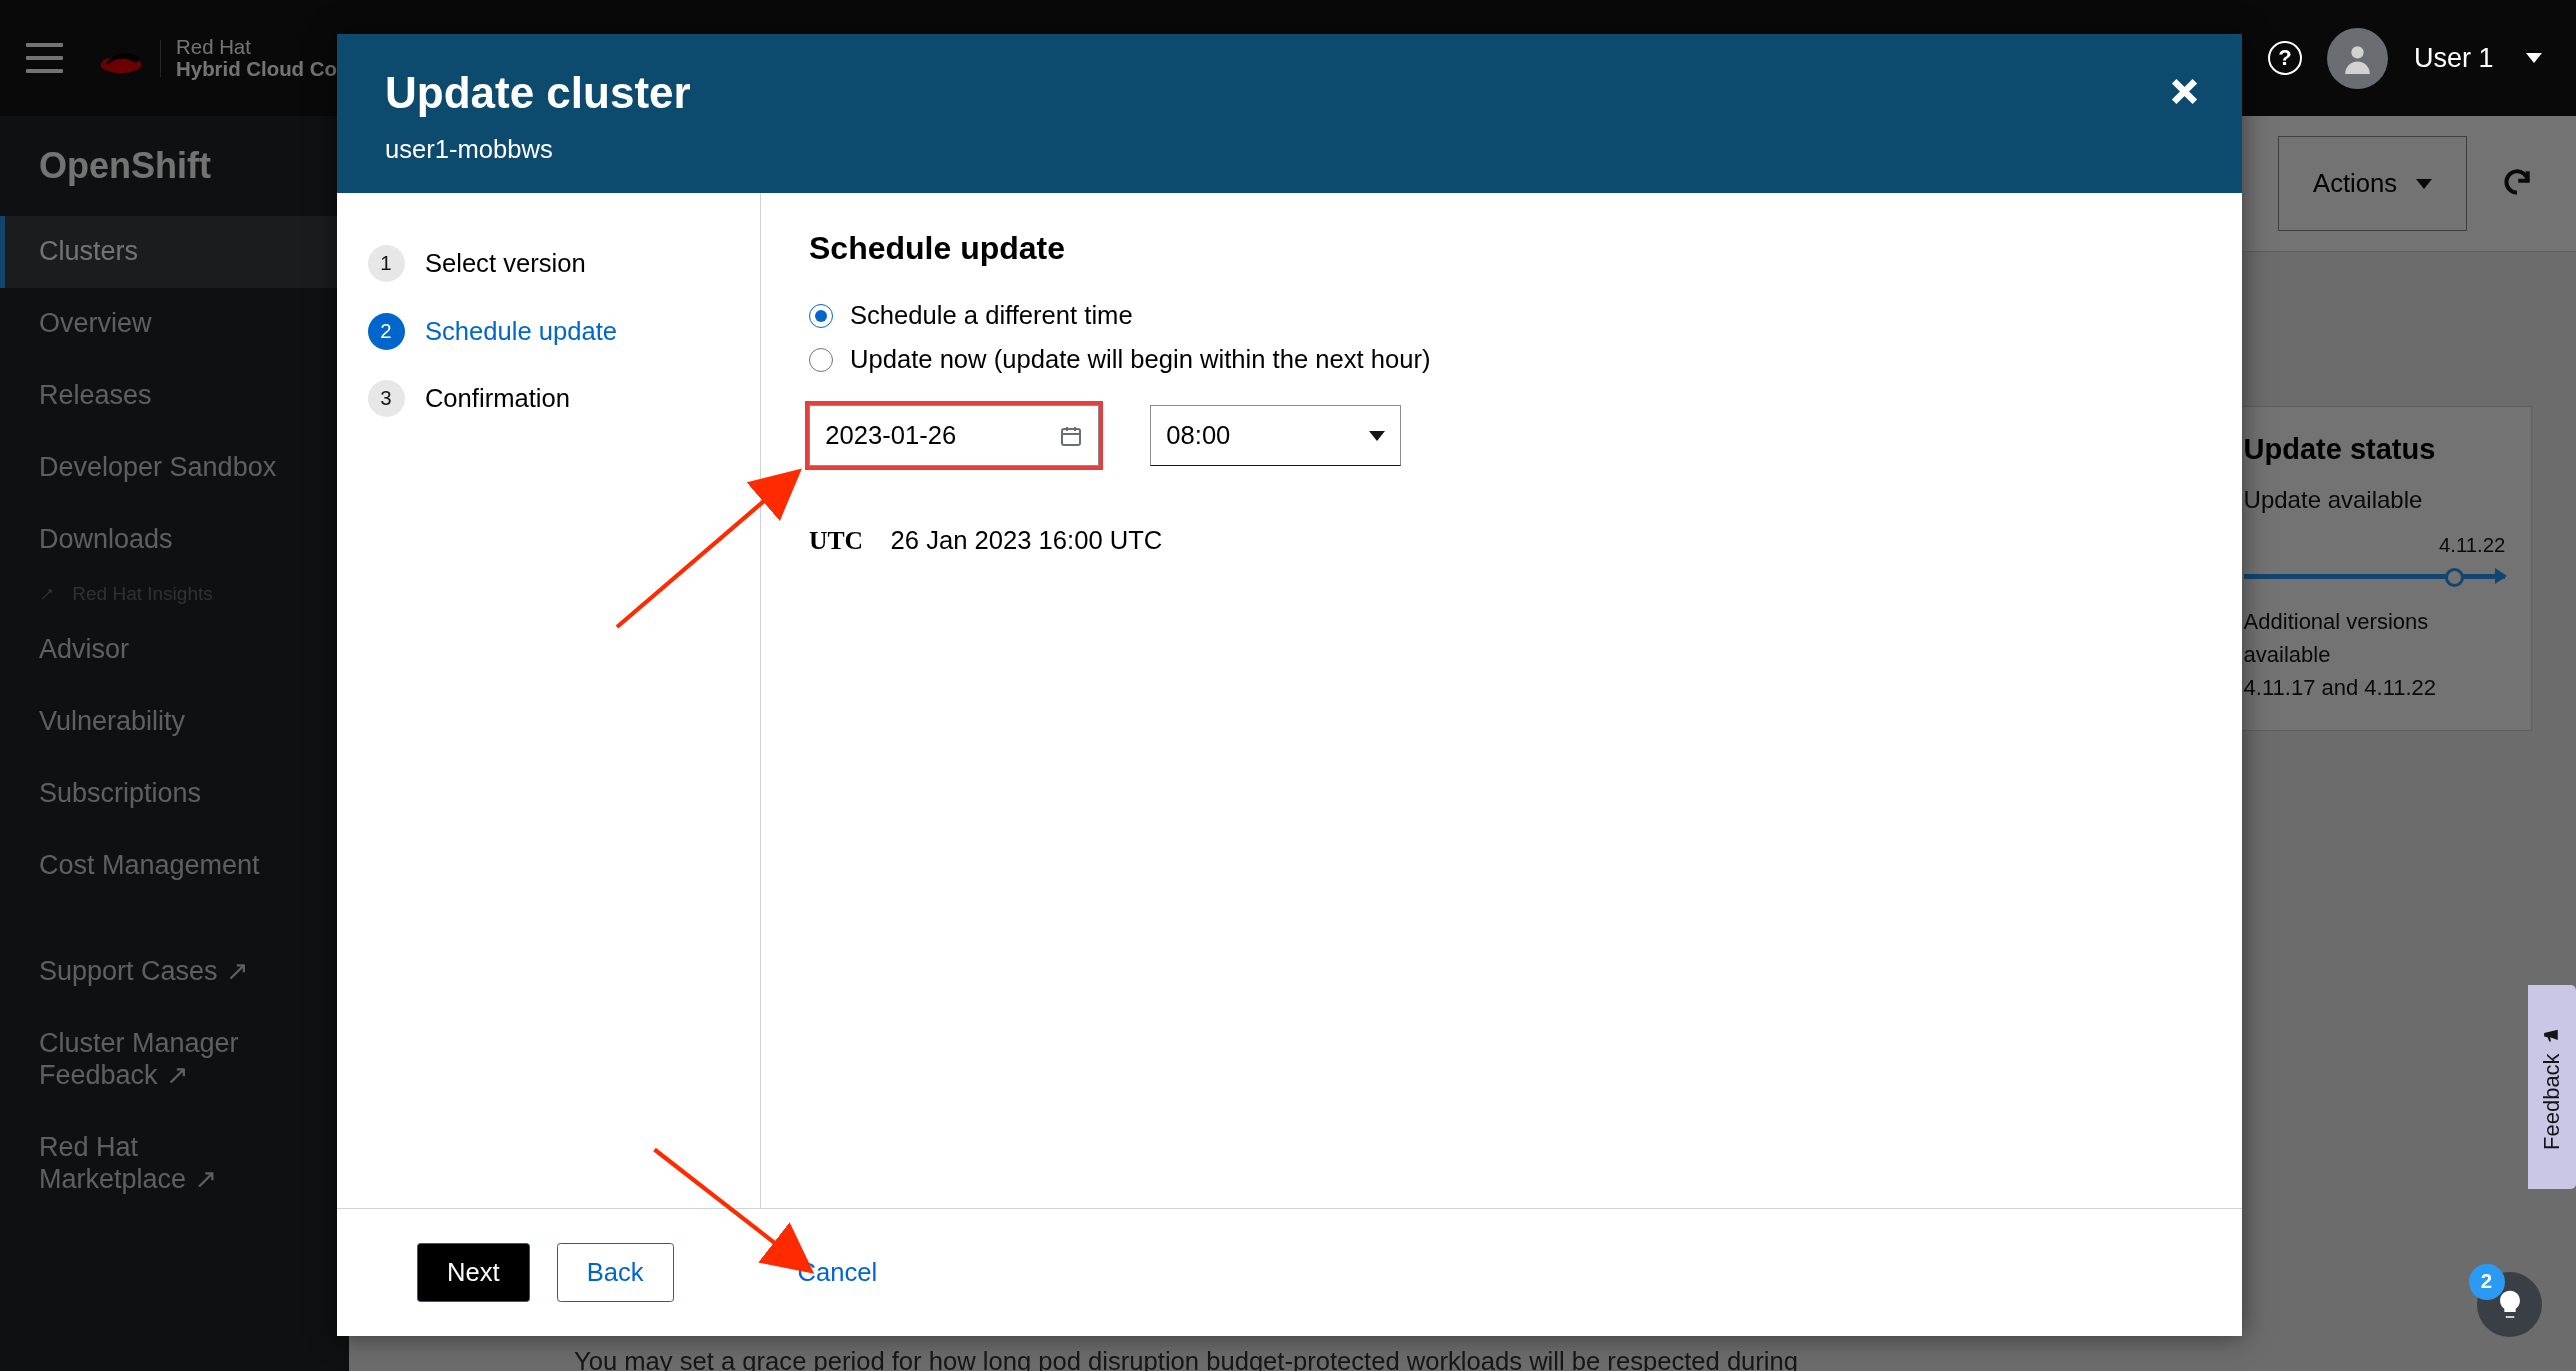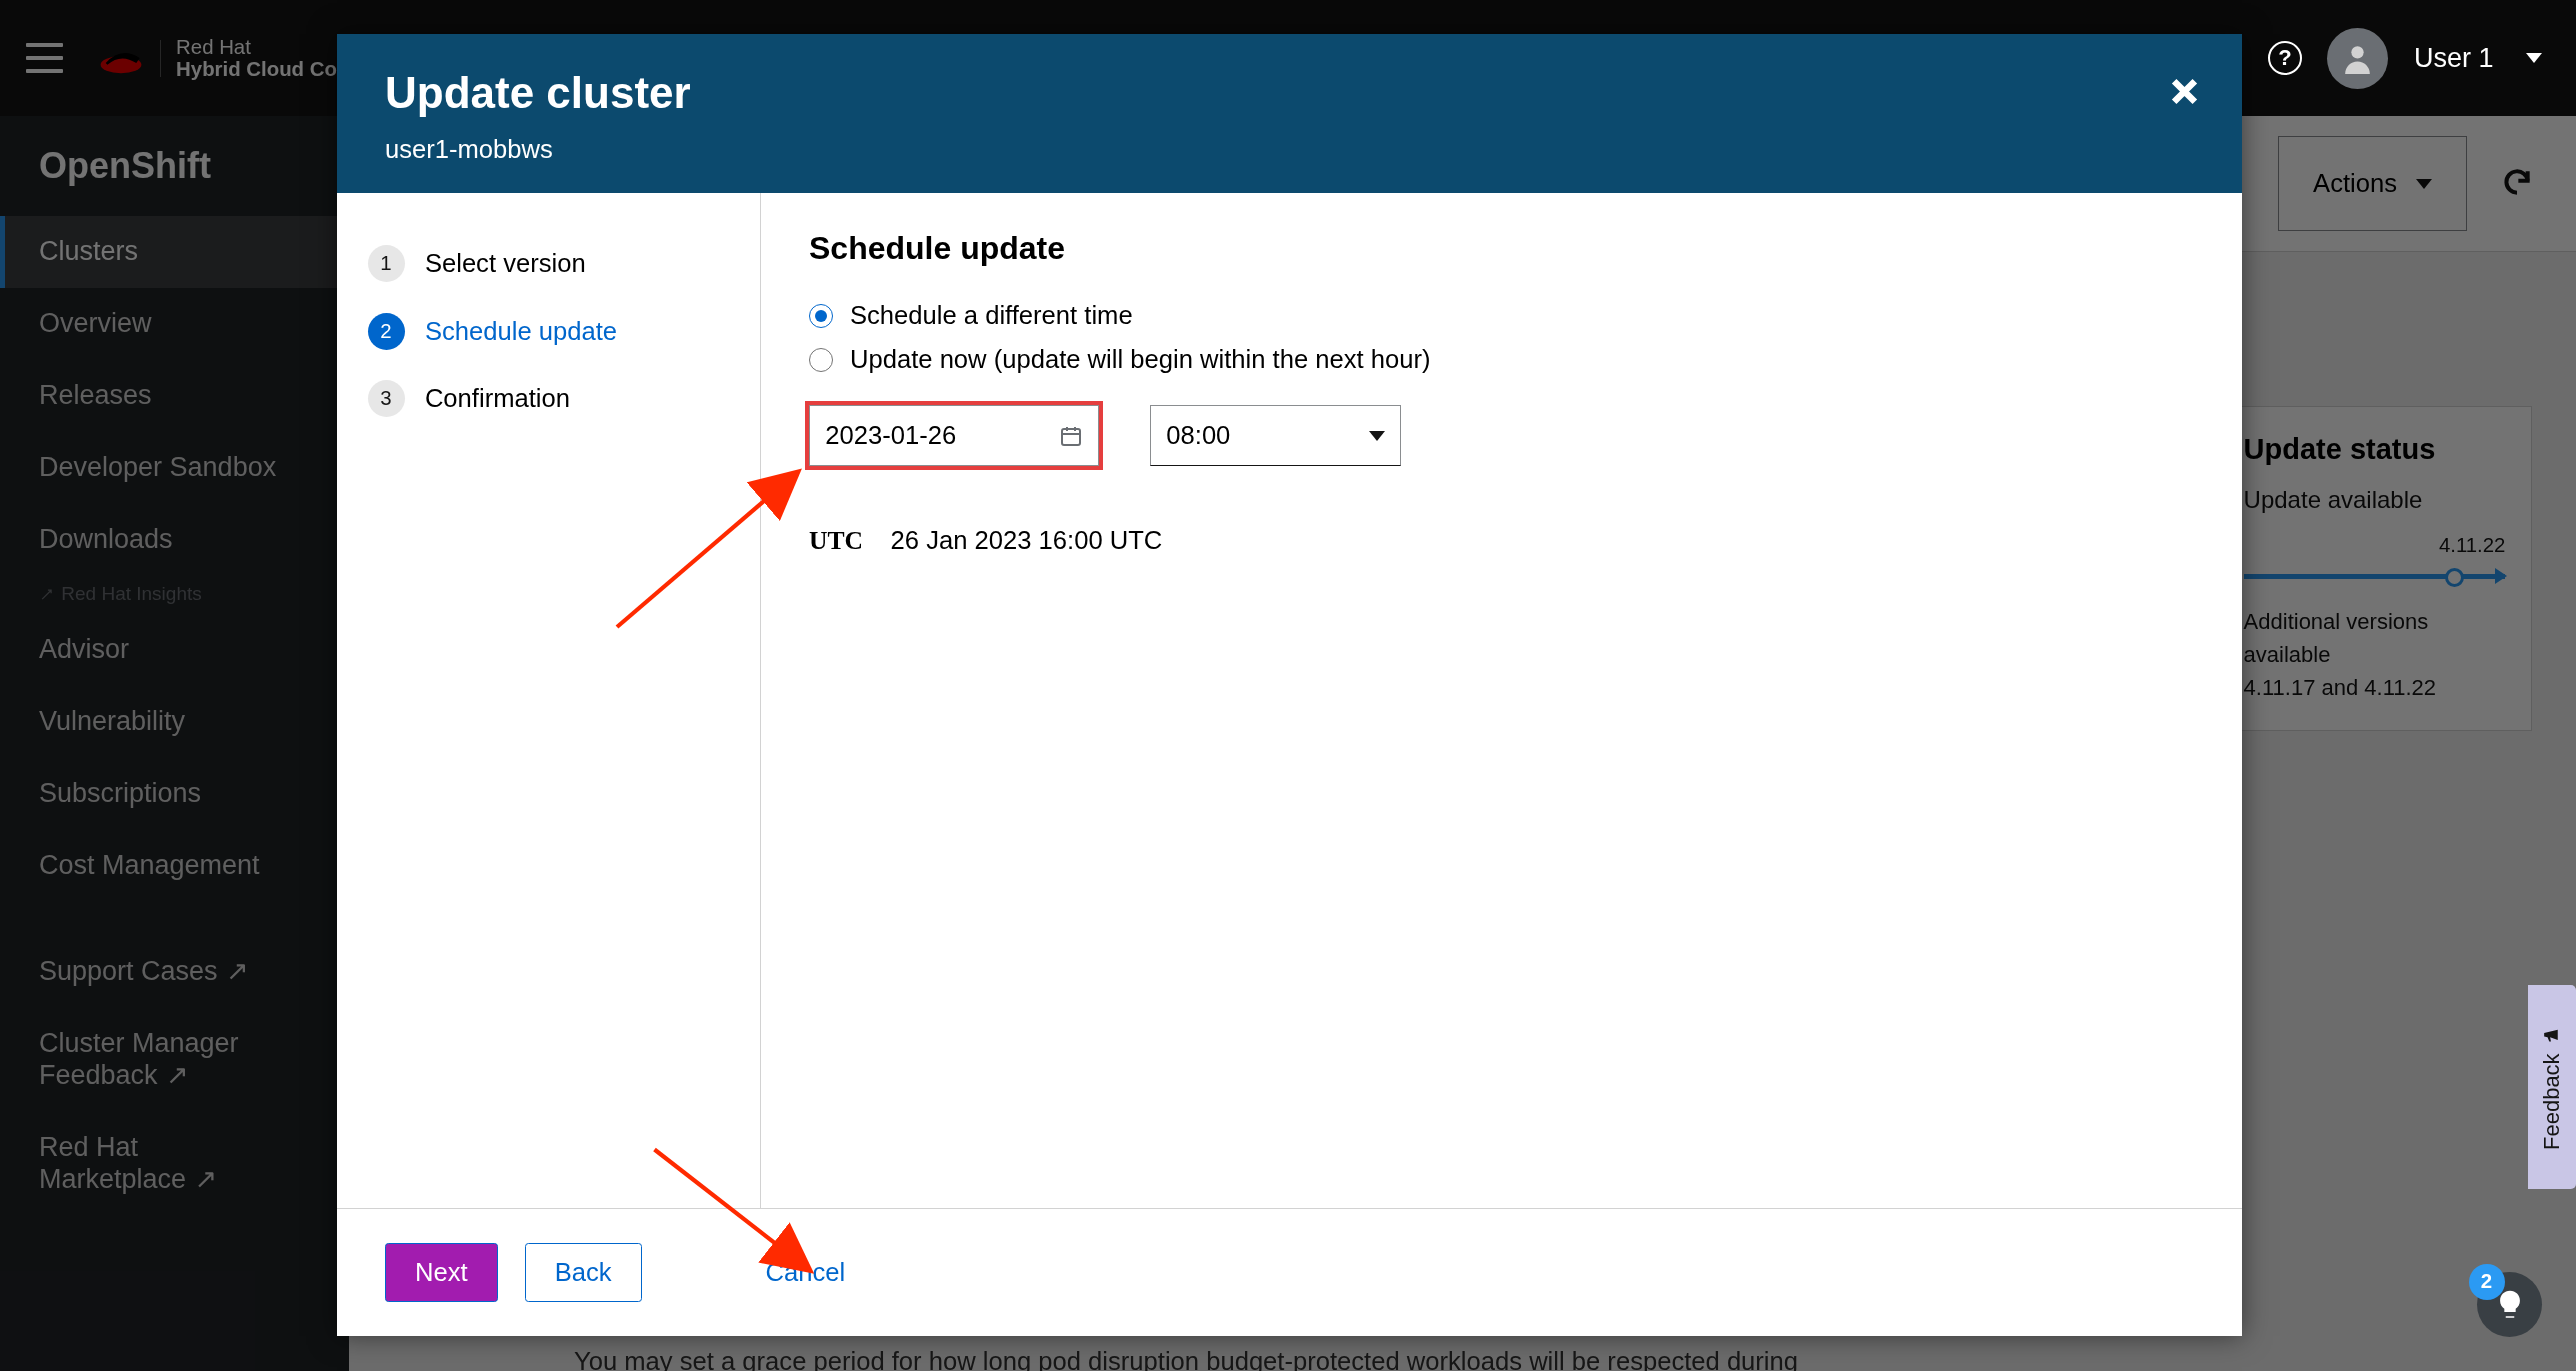--- a/index.html
+++ b/index.html
@@ -63,21 +63,21 @@
     position:absolute; top:116px; left:0; width:349px; bottom:0; background:#212427; color:#d2d2d2;
     z-index:1;
   }
   .sidebar .section-title {
     font-size:36px; font-weight:700; color:#fff; padding:29px 39px;
   }
   .sidebar .nav-item {
     font-size:27px; padding:20.4px 39px; color:#d2d2d2;
   }
   .sidebar .nav-item.active { background:#3c3f42; color:#fff; border-left:5.1px solid #2b9af3; padding-left:34px;}
-  .sidebar .nav-group-label {font-size:19px; color:#6a6e73; padding:8.5px 39px; display:flex; align-items:center; gap:7px;}
+  .sidebar .nav-group-label {font-size:19px; color:#6a6e73; padding:8.5px 39px; display:flex; align-items:center; gap:18px;}
   .sidebar .nav-group-label svg{width:15.3px;height:15.3px;fill:#6a6e73;}
   .sidebar .nav-item .ext{margin-left:8.5px;}
 
   
   .content-area {
     position:absolute; top:116px; left:349px; right:0; bottom:0; background:#f0f0f0;
     z-index:1;
   }
   .context-bar {
     height:136px; background:#fff; border-bottom:0.9px solid #d2d2d2;
@@ -174,21 +174,21 @@
   }
   .caret{width:0;height:0;border-left:8.5px solid transparent;border-right:8.5px solid transparent;border-top:10.2px solid #151515;}
 
   .utc-row{font-size:25.6px;}
   .utc-row .lbl{font-weight:700;margin-right:20.4px;font-family:Liberation Serif, serif;}
 
   .modal-footer{
     height:128px;border-top:0.9px solid #d2d2d2;display:flex;align-items:center;padding:0 48px;gap:27px;
   }
   .btn{font-size:25.6px;padding:13.6px 29px;border-radius:3.4px;cursor:pointer;}
-  .btn-primary{background:#a21caf;color:#fff;border:0.9px solid #0066cc;}
+  .btn-primary{background:#000000;color:#fff;border:0.9px solid #0066cc;margin-left:32px;}
   .btn-secondary{background:#fff;color:#0066cc;border:1.7px solid #0066cc;}
   .btn-link{background:none;border:none;color:#0066cc;margin-left:68px;}
 
   
   .arrow{position:absolute;z-index:60;pointer-events:none;}
   .arrow svg{overflow:visible;}
 </style>
 </head>
 <body>
 

